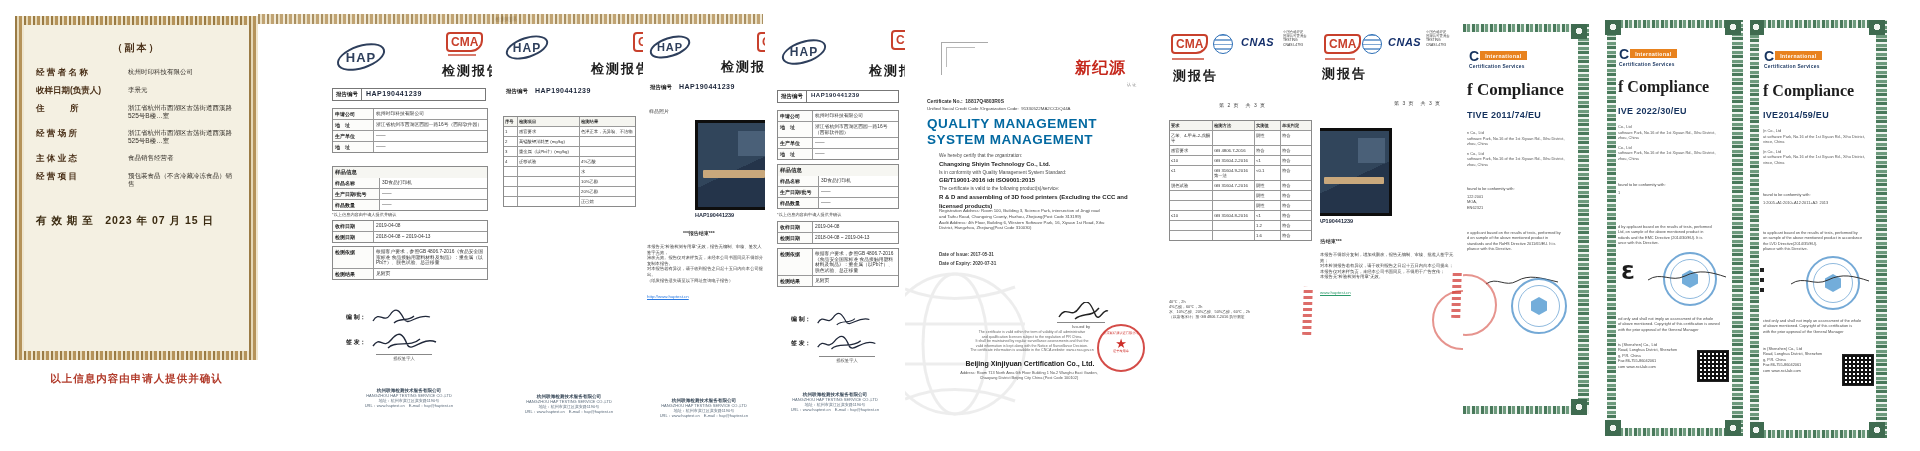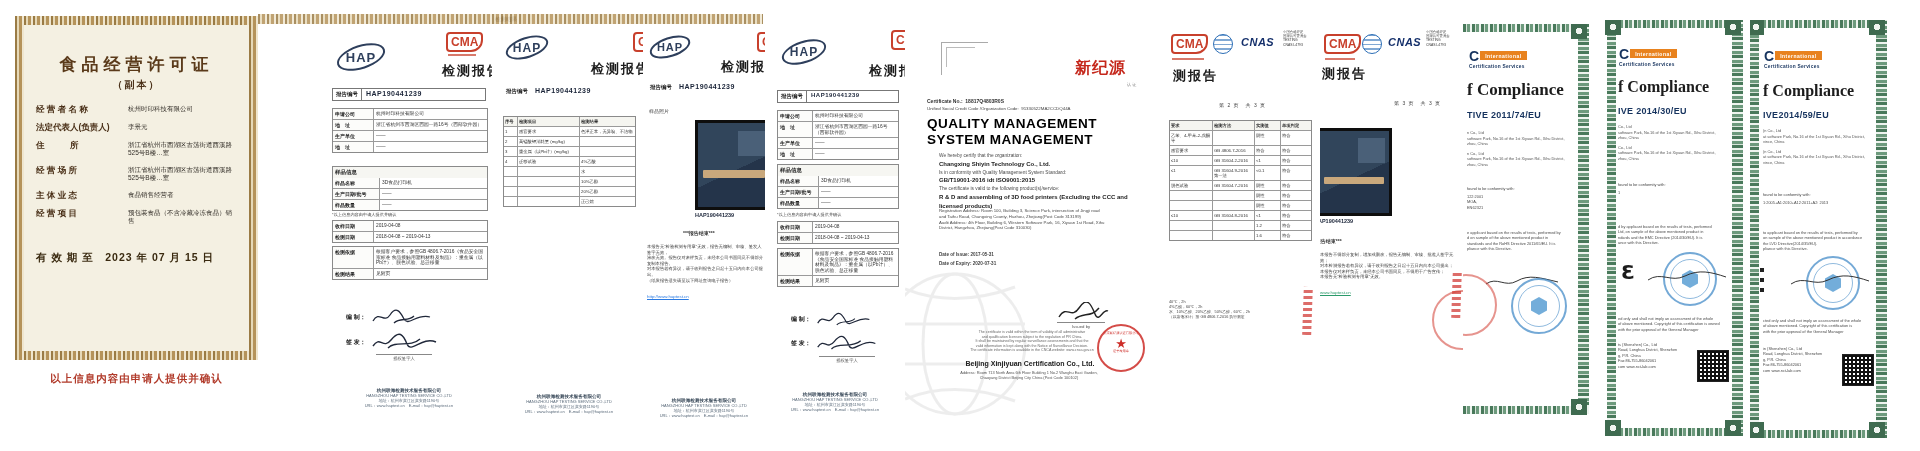--- a/index.html
+++ b/index.html
@@ -77,21 +77,21 @@
 .vstamp{position:absolute;width:9px;transform:rotate(2deg);opacity:.85;
   background:repeating-linear-gradient(0deg,rgba(205,40,35,.8) 0 3px,transparent 3px 6px)}
 
 .corner{position:absolute;border-top:1.5px solid #aaa;border-left:1.5px solid #aaa}
 .corner i{position:absolute;left:4px;top:4px;width:60%;height:60%;border-top:1px solid #bbb;border-left:1px solid #bbb}
 .xjy{position:absolute;color:#c5281c;font-weight:800;font-size:16px;letter-spacing:1px;white-space:nowrap;
   font-family:"DejaVu Serif","Liberation Serif",serif}
 .xjy-globe{position:absolute;border-radius:50%;background:radial-gradient(circle at 35% 35%,#eded ed 0,#e2e2e2 60%,#d6d6d6 100%);opacity:.8}
 .qms-line{font-size:4.8px;line-height:7.5px;color:#4a4a4a}
 .qms-bold{font-size:6px;font-weight:800;color:#222;line-height:9px}
-.qms-h{position:absolute;font-weight:800;color:#000000;font-size:13.5px;letter-spacing:.5px;white-space:nowrap}
+.qms-h{position:absolute;font-weight:800;color:#0369a1;font-size:13.5px;letter-spacing:.5px;white-space:nowrap}
 .seal-red{position:absolute;border:2px solid rgba(205,45,40,.85);border-radius:50%;color:#cd2d28;text-align:center;box-sizing:border-box}
 .seal-red .st{font-size:13px;line-height:13px;margin-top:10px}
 .seal-red .t1{font-size:3.2px;line-height:3.6px;margin-top:2px}
 .seal-red .t2{font-size:3.2px;line-height:3.6px}
 .globe-svg{position:absolute;opacity:.55}
 
 .gbh{position:absolute;height:8px;
   background:repeating-linear-gradient(90deg,#49795b 0 3px,#d8e4da 3px 4px,#6d9a7d 4px 7px,#eef4ef 7px 9px)}
 .gbv2{position:absolute;width:11px;
   background:repeating-linear-gradient(0deg,#49795b 0 3px,#d8e4da 3px 4px,#6d9a7d 4px 7px,#eef4ef 7px 9px)}
@@ -122,29 +122,28 @@
 .redpartial{position:absolute;border:2px solid rgba(210,60,50,.55);border-radius:50%}
 </style>
 </head>
 <body>
 
 <div class="stage">
 
   <div class="card" style="left:15px;top:16px;width:243px;height:372px">
     <div class="lic-border">
       <div class="lic-paper">
-        <div class="lic-title">食品经营许可证</div>
         <div class="lic-sub">（副本）</div>
         <div class="lic-rows">
             <div class="lrow">
               <span class="ll">经 营 者 名 称</span>
               <span class="lv">杭州时印科技有限公司</span>
             </div>
             <div class="lrow">
-              <span class="ll">法定代表人(负责人)</span>
+              <span class="ll">收样日期(负责人)</span>
               <span class="lv">李景元</span>
             </div>
             <div class="lrow">
               <span class="ll">住　　　所</span>
               <span class="lv">浙江省杭州市西湖区古荡街道西溪路525号B楼…室</span>
             </div>
             <div class="lrow">
               <span class="ll">经 营 场 所</span>
               <span class="lv">浙江省杭州市西湖区古荡街道西溪路525号B楼…室</span>
             </div>
@@ -687,21 +686,21 @@
     <div class="gbv2" style="left:127px;top:0;height:416px"></div>
     <div class="gcorner" style="left:120px;top:-1px"></div>
     <div class="gcorner" style="left:120px;top:400px"></div>
     <div class="gcorner" style="left:0px;top:-1px"></div>
     <div class="gcorner" style="left:0px;top:400px"></div>
     <div class="cbrand" style="left:14px;top:24px">
       <span class="c">C</span><span class="box">International</span>
     </div>
     <div class="cbrand-sub" style="left:14px;top:42px">Certification Services</div>
     <div class="cheading" style="left:13px;top:58px;font-size:16px">f Compliance</div>
-    <div class="cdirective" style="left:13px;top:86px">IVE 2014/30/EU</div>
+    <div class="cdirective" style="left:13px;top:86px">IVE 2022/30/EU</div>
     <div class="cinfo" style="left:13px;top:104px;width:108px">
         <div>Co., Ltd</div>
         <div>software Park, No.16 of the 1st Xiyuan Rd., Xihu District,</div>
         <div>zhou, China</div>
         <div>Co., Ltd</div>
         <div>software Park, No.16 of the 1st Xiyuan Rd., Xihu District,</div>
         <div>zhou, China</div>
       </div>
     <div class="tinynote" style="left:13px;top:162px;font-size:3.9px">found to be conformity with:</div>
     <div class="cpara" style="left:13px;top:170px;width:104px">

